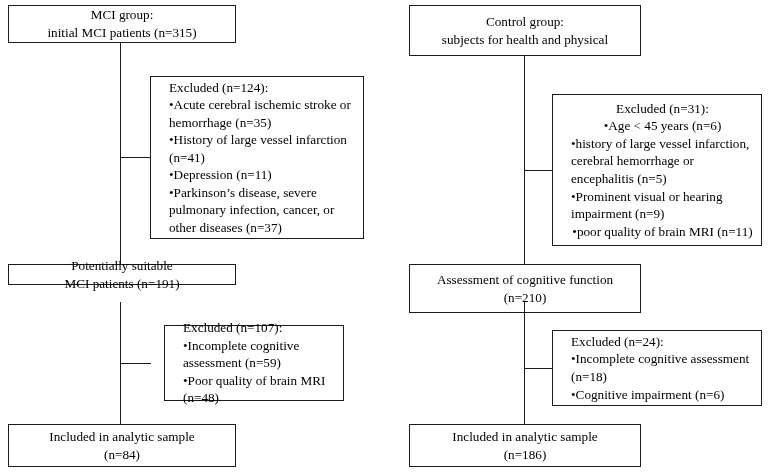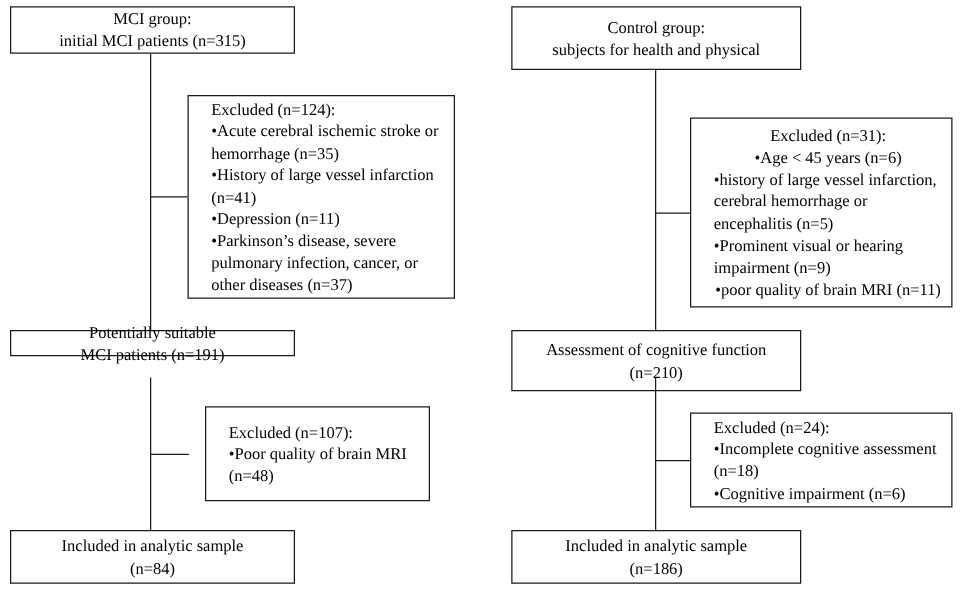--- a/index.html
+++ b/index.html
@@ -85,20 +85,21 @@
     <span class="ln">Potentially suitable</span>
     <span class="ln">MCI patients (n=191)</span>
   </div>
 
   <div class="connector v" style="left:120px; top:302px; height:122px;"></div>
 
   <div class="connector h" style="left:120px; top:363px; width:31px;"></div>
 
   <div class="box listbox" style="left:164px; top:325px; width:180px; height:76px;">
     <span class="ln">Excluded (n=107):</span>
+    <span class="ln">•Incomplete cognitive assessment (n=59)</span>
     <span class="ln">•Poor quality of brain MRI (n=48)</span>
   </div>
 
   <div class="box centered" style="left:8px; top:424px; width:228px; height:43px;">
     <span class="ln">Included in analytic sample</span>
     <span class="ln">(n=84)</span>
   </div>
 
   <div class="box centered" style="left:409px; top:5px; width:232px; height:51px;">
     <span class="ln">Control group:</span>

